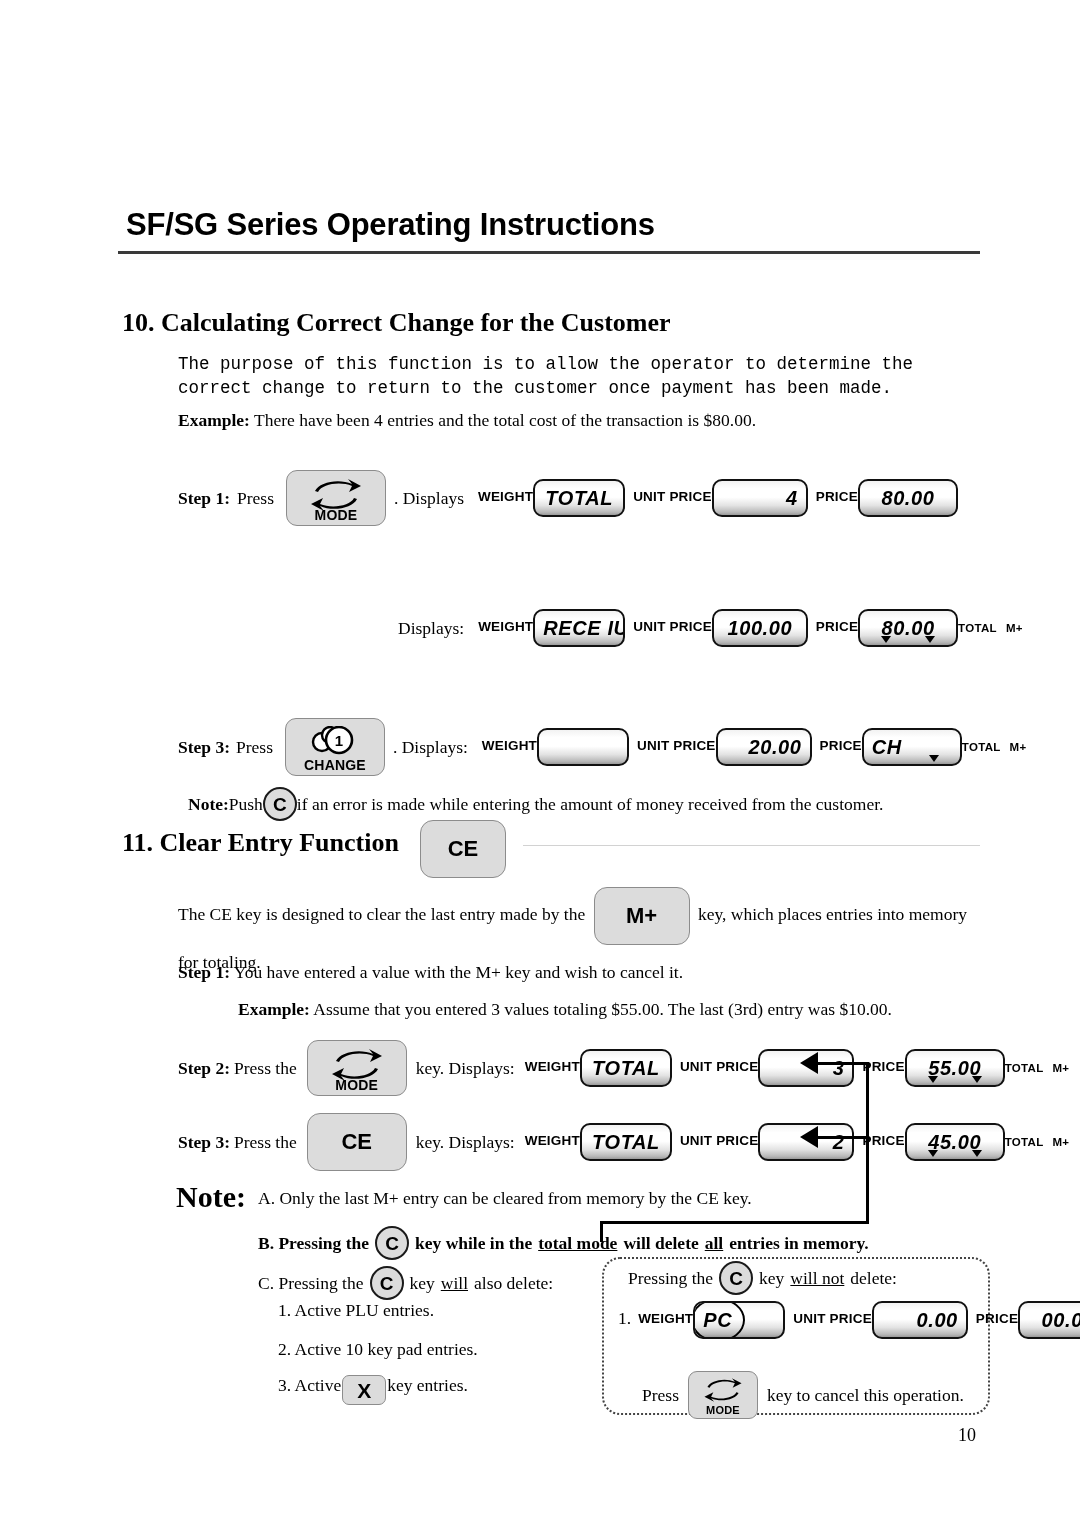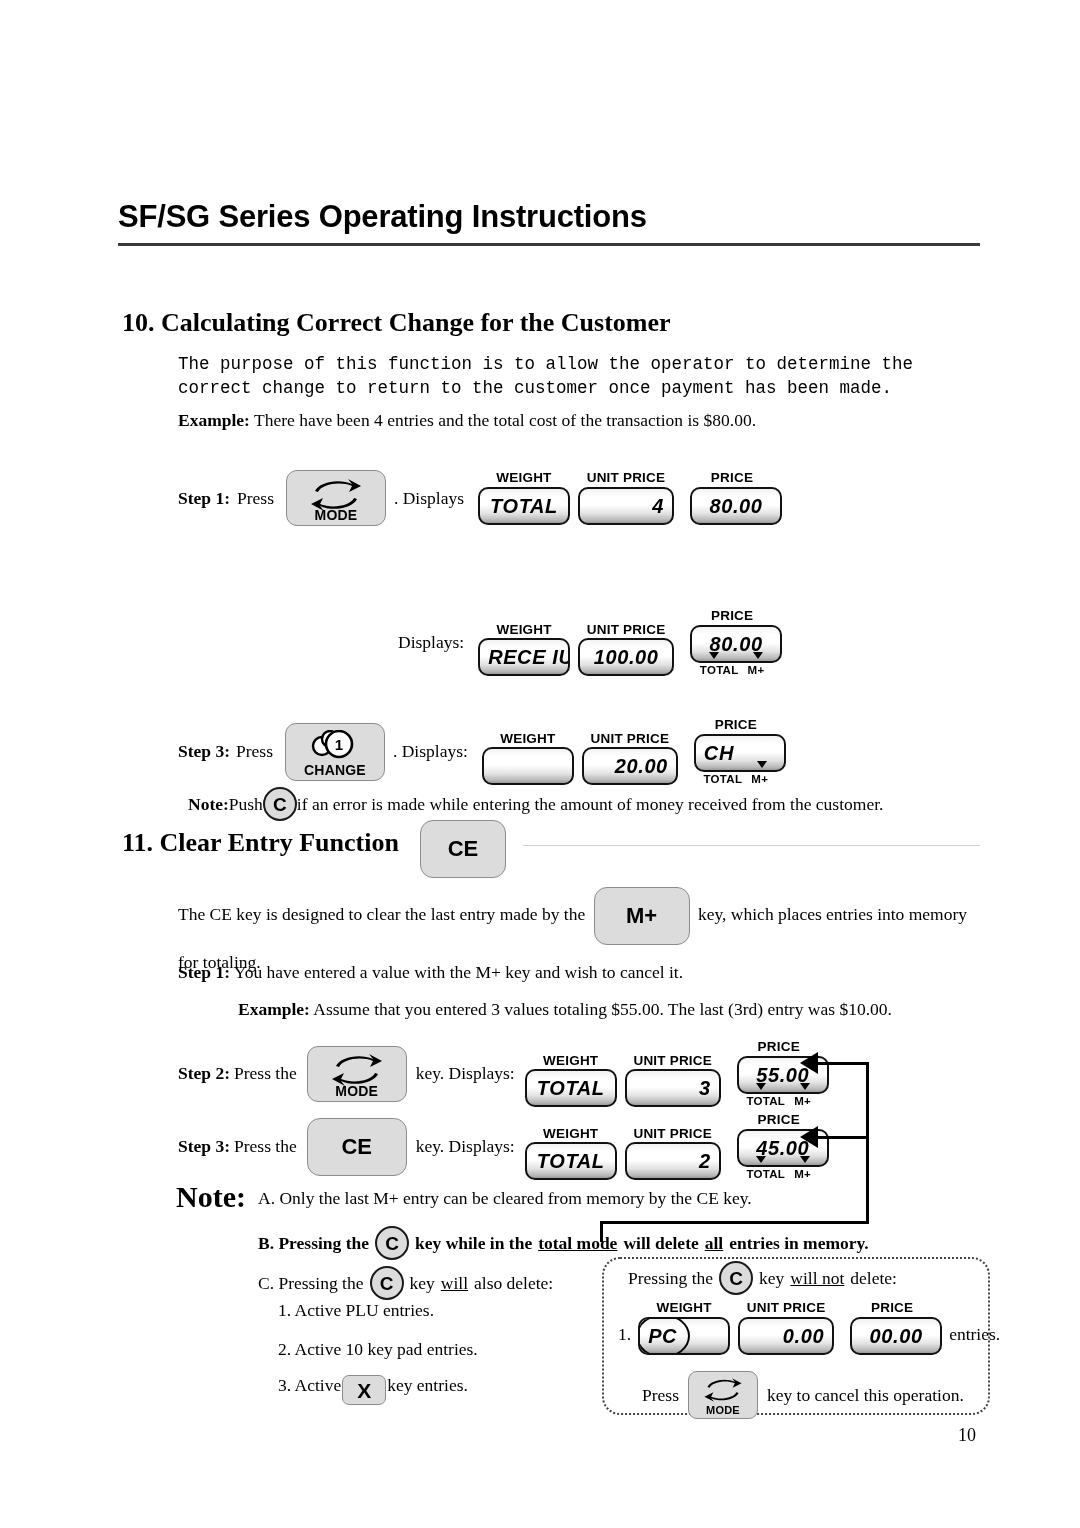--- a/index.html
+++ b/index.html
@@ -19,21 +19,21 @@
   .page { position: absolute; inset: 0; }
 
   
   .doc-header {
     position: absolute;
     left: 118px;
     top: 200px;
     width: 862px;
   }
   .doc-header h1 {
-    margin: 0;
+    margin: 8px;
     font-family: "Liberation Sans", sans-serif;
     font-weight: bold;
     font-size: 31px;
     letter-spacing: -0.2px;
     line-height: 1.1;
   }
   .header-rule {
     margin-top: 9px;
     border-top: 3px solid #3a3a3a;
     width: 862px;
@@ -139,21 +139,21 @@
     font-size: 19px;
     line-height: 1;
     box-sizing: border-box;
     vertical-align: middle;
   }
 
   
   .lcd-group { display: flex; align-items: flex-end; gap: 8px; }
   .lcd-cell {
     display: flex;
-    flex-direction: column;
+    flex-direction: row;
     align-items: center;
     position: relative;
   }
   .lcd-cap {
     font-family: "Liberation Sans", sans-serif;
     font-weight: bold;
     font-size: 13.5px;
     letter-spacing: 0.2px;
     margin-bottom: 2px;
     line-height: 1;
@@ -182,21 +182,21 @@
     line-height: 1;
     position: relative;
     z-index: 2;
   }
   .val-left  { text-align: left; }
   .val-right { text-align: right; }
   .val-center{ text-align: center; }
 
   .w-weight { width: 92px; }
   .w-unit   { width: 96px; }
-  .w-price  { width: 92px; margin-left: 8px; }
+  .w-price  { width: 100px; }
 
   
   .annun {
     position: absolute;
     bottom: 2px;
     left: 0; right: 0;
     display: flex;
     justify-content: center;
     gap: 34px;
     z-index: 3;

